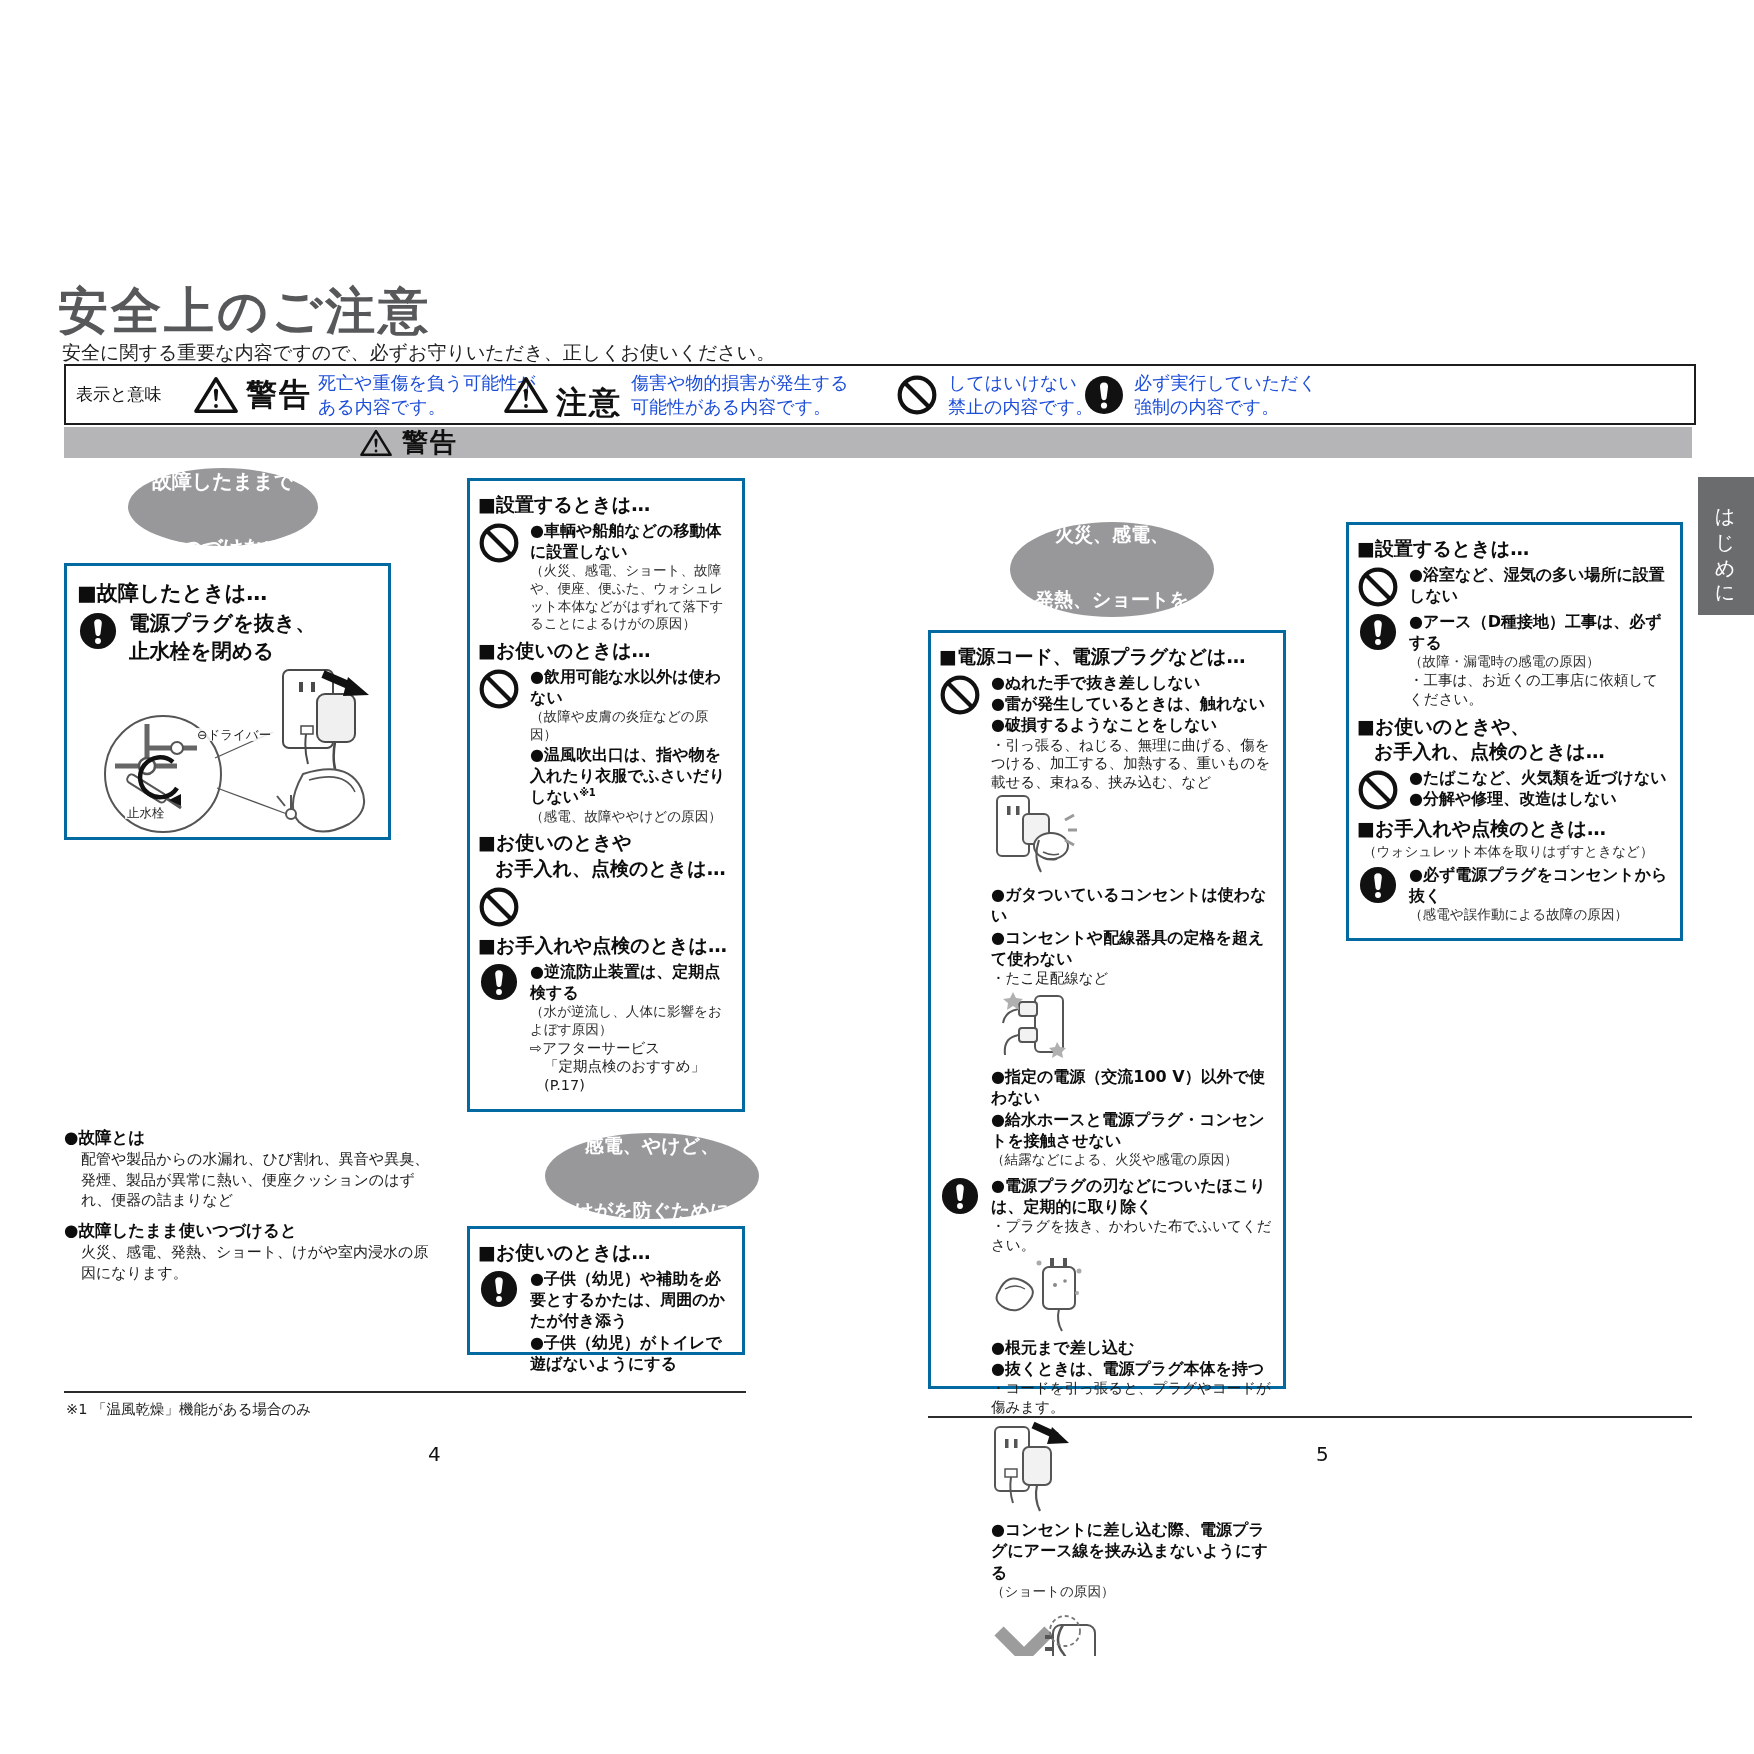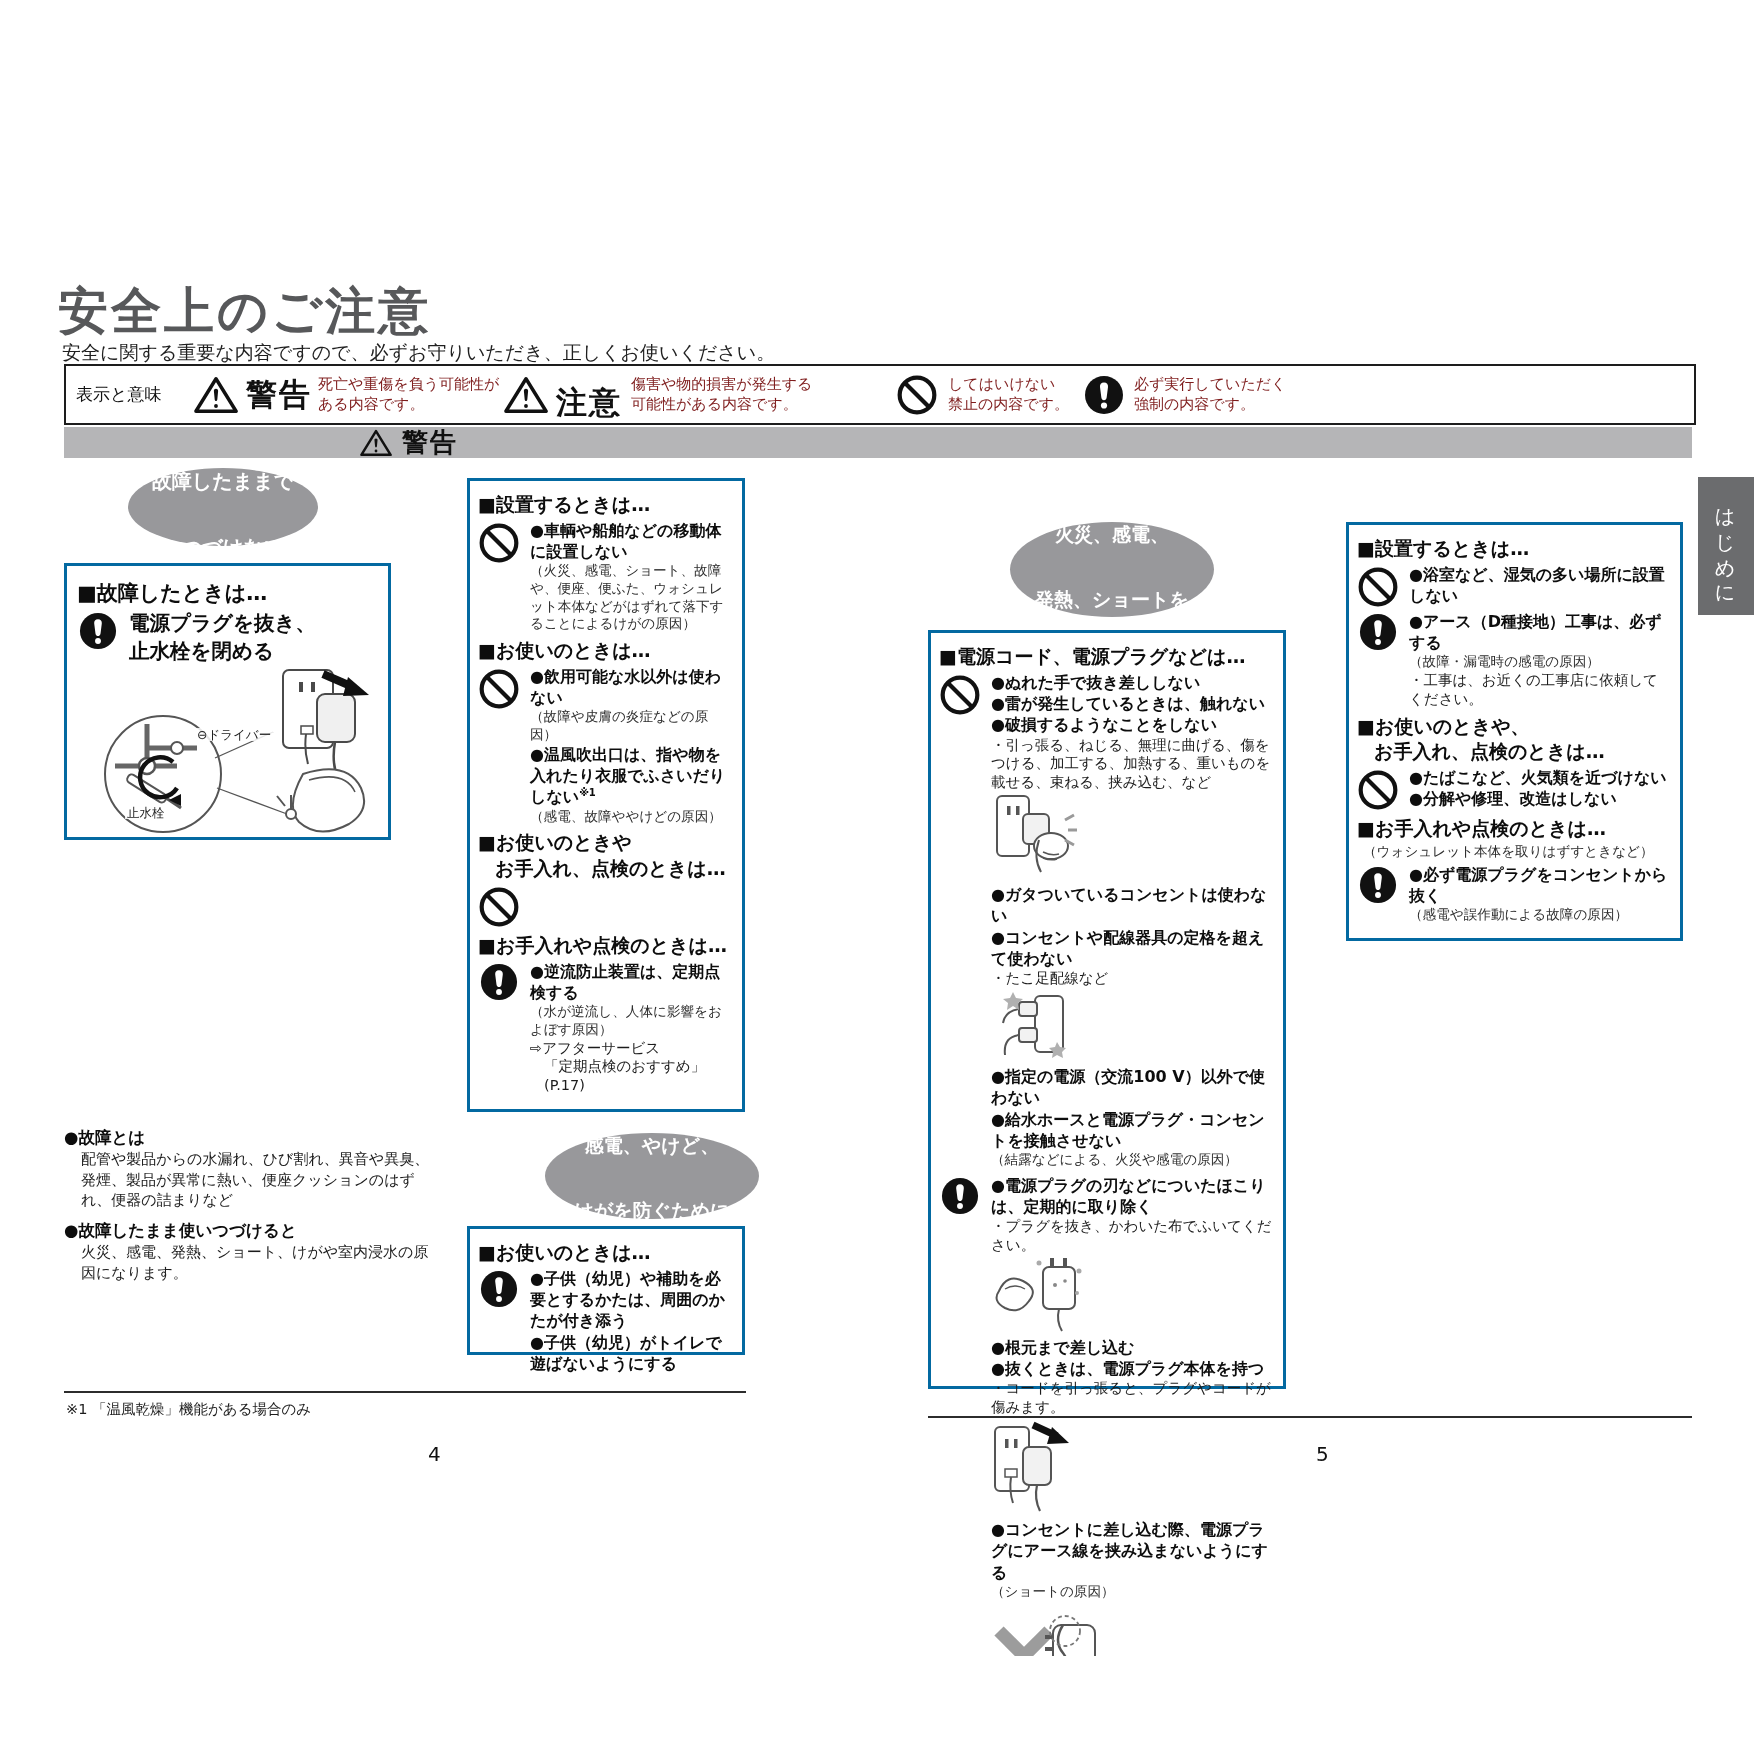--- a/index.html
+++ b/index.html
@@ -9,21 +9,21 @@
 
   
   .doc-title{left:58px;top:278px;font-size:50px;font-weight:bold;color:#57585a;letter-spacing:3px;}
   .doc-subtitle{left:62px;top:340px;font-size:19px;color:#1f1f1f;}
 
   
   .legend{left:64px;top:364px;width:1628px;height:57px;border:2px solid #1d1d1d;background:#fff;}
   .legend > .abs{top:0;height:57px;display:flex;align-items:center;}
   .legend-label{left:10px;font-size:17px;color:#111;}
   .sign-title{font-size:31px;font-weight:bold;letter-spacing:2px;color:#111;}
-  .sign-desc{font-size:15px;line-height:1.3;color:#7f1d1d;}
+  .sign-desc{font-size:18px;line-height:1.3;color:#1d4ed8;}
 
   
   .banner{left:64px;top:427px;width:1628px;height:31px;background:#b5b5b7;display:flex;align-items:center;}
   .banner-inner{margin-left:296px;display:flex;align-items:center;gap:10px;}
   .banner-title{font-size:26px;font-weight:bold;color:#101010;letter-spacing:2px;}
 
   
   .oval{background:#98989b;border-radius:50%;display:flex;flex-direction:column;
         align-items:center;justify-content:space-between;color:#fff;font-weight:bold;text-align:center;gap:40px;}
   .oval div{line-height:1.3;}

